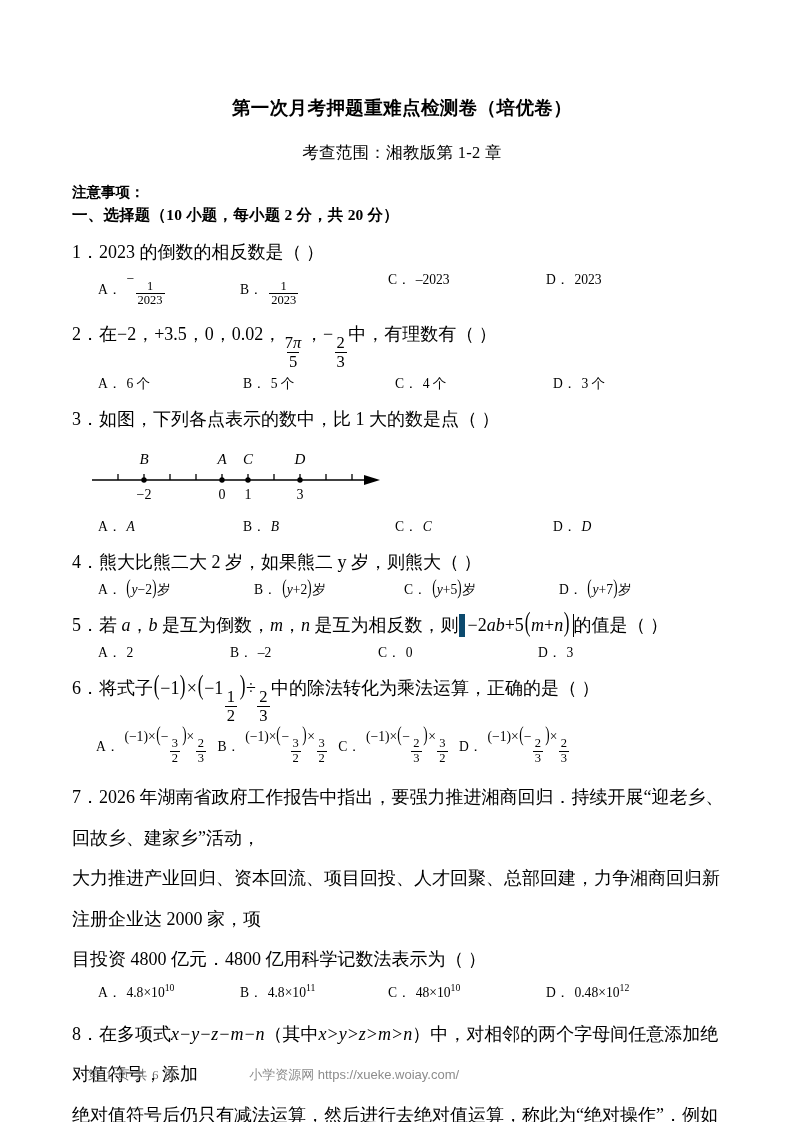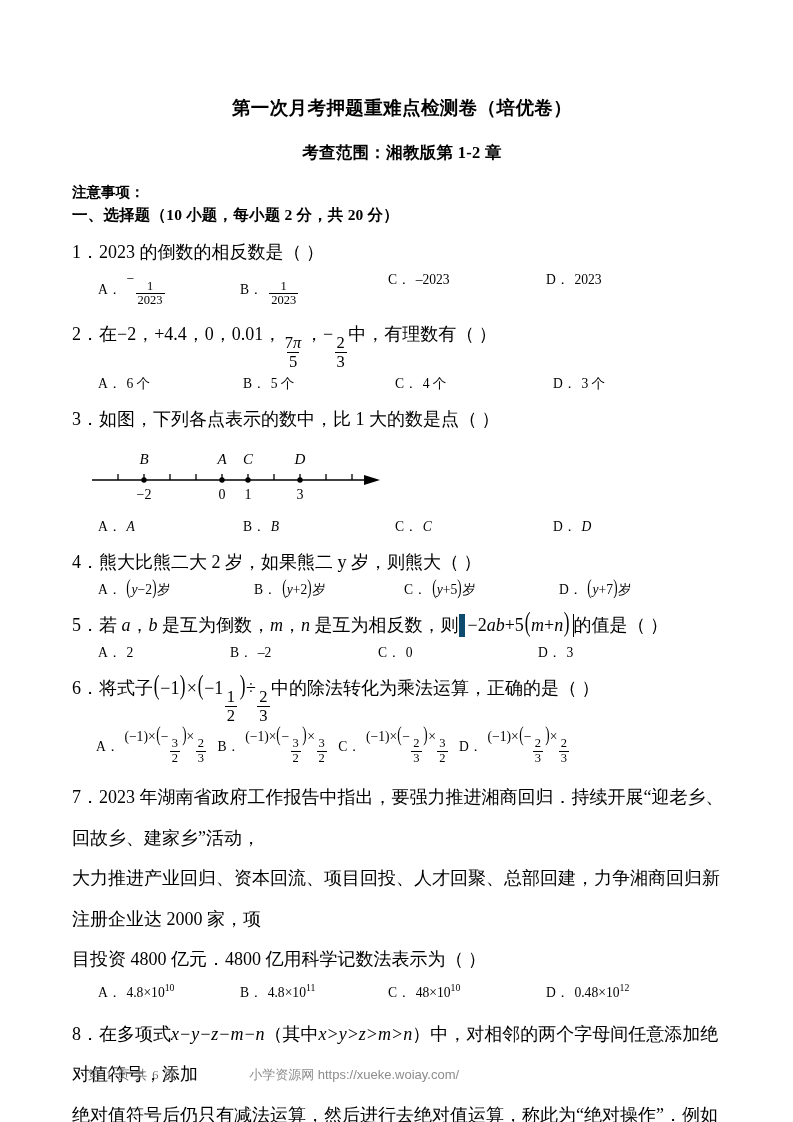--- a/index.html
+++ b/index.html
@@ -33,21 +33,21 @@
   .doc-title {
     text-align: center;
     font-weight: bold;
     font-size: 18.5px;
     letter-spacing: .4px;
     margin: 0 0 22px 0;
     line-height: 1.3;
   }
   .doc-subtitle {
     text-align: center;
-    font-weight: bold;
+    font-weight: normal;
     font-size: 16.5px;
     letter-spacing: .3px;
     margin: 0 0 20px 0;
     line-height: 1.3;
   }
   .notice-label {
     font-weight: bold;
     font-size: 14.5px;
     margin: 8px 0 3px 0;
   }
@@ -209,21 +209,21 @@
         </span>
         <span class="opt">
           <span class="lbl">D．</span>
           <span>2023</span>
         </span>
       </div>
     </div>
 
     <div class="q">
       <div class="q-stem">
-        <span>2．</span><span>在</span><span>−2，+4.4，0，0.01，</span><span class="frac">
+        <span>2．</span><span>在</span><span>−2，+3.5，0，0.02，</span><span class="frac">
             <span class="num">7<span class="mi">π</span></span>
             <span class="den">5</span>
           </span><span>，</span>−<span class="frac">
             <span class="num">2</span>
             <span class="den">3</span>
           </span><span>中，有理数有（   ）</span>
       </div>
       <div class="q-options cols-b">
         <span class="opt">
           <span class="lbl">A．</span>
@@ -400,21 +400,21 @@
               </span><span class="paren-big">)</span>×<span class="frac">
                 <span class="num">2</span>
                 <span class="den">3</span>
               </span></span>
         </span>
       </div>
     </div>
 
     <div class="q">
       <div class="q-stem loose">
-        <span>7．</span><span>2023 年湖南省政府工作报告中指出，要强力推进湘商回归．持续开展“迎老乡、回故乡、建家乡”活动，</span><br>
+        <span>7．</span><span>2026 年湖南省政府工作报告中指出，要强力推进湘商回归．持续开展“迎老乡、回故乡、建家乡”活动，</span><br>
         <span>大力推进产业回归、资本回流、项目回投、人才回聚、总部回建，力争湘商回归新注册企业达 2000 家，项</span><br>
         <span>目投资 4800 亿元．4800 亿用科学记数法表示为（   ）</span>
       </div>
       <div class="q-options cols-a">
         <span class="opt">
           <span class="lbl">A．</span>
           <span><span>4.8</span>×10<sup>10</sup></span>
         </span>
         <span class="opt">
           <span class="lbl">B．</span>

